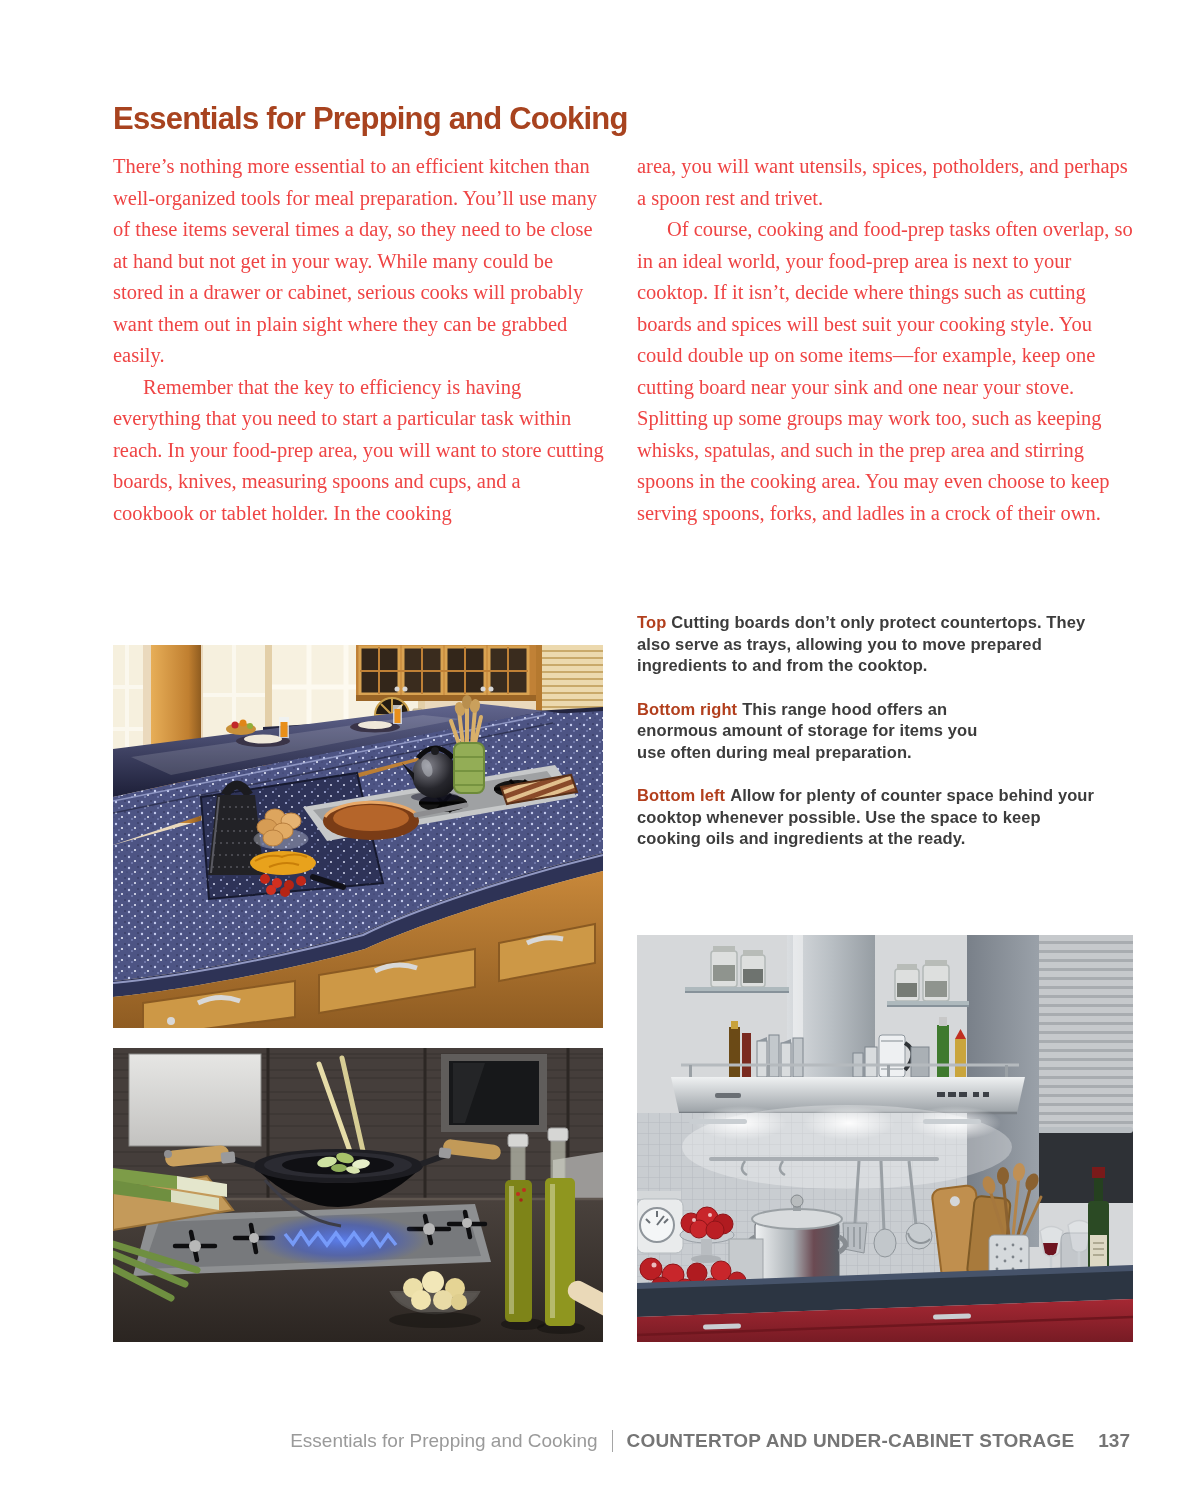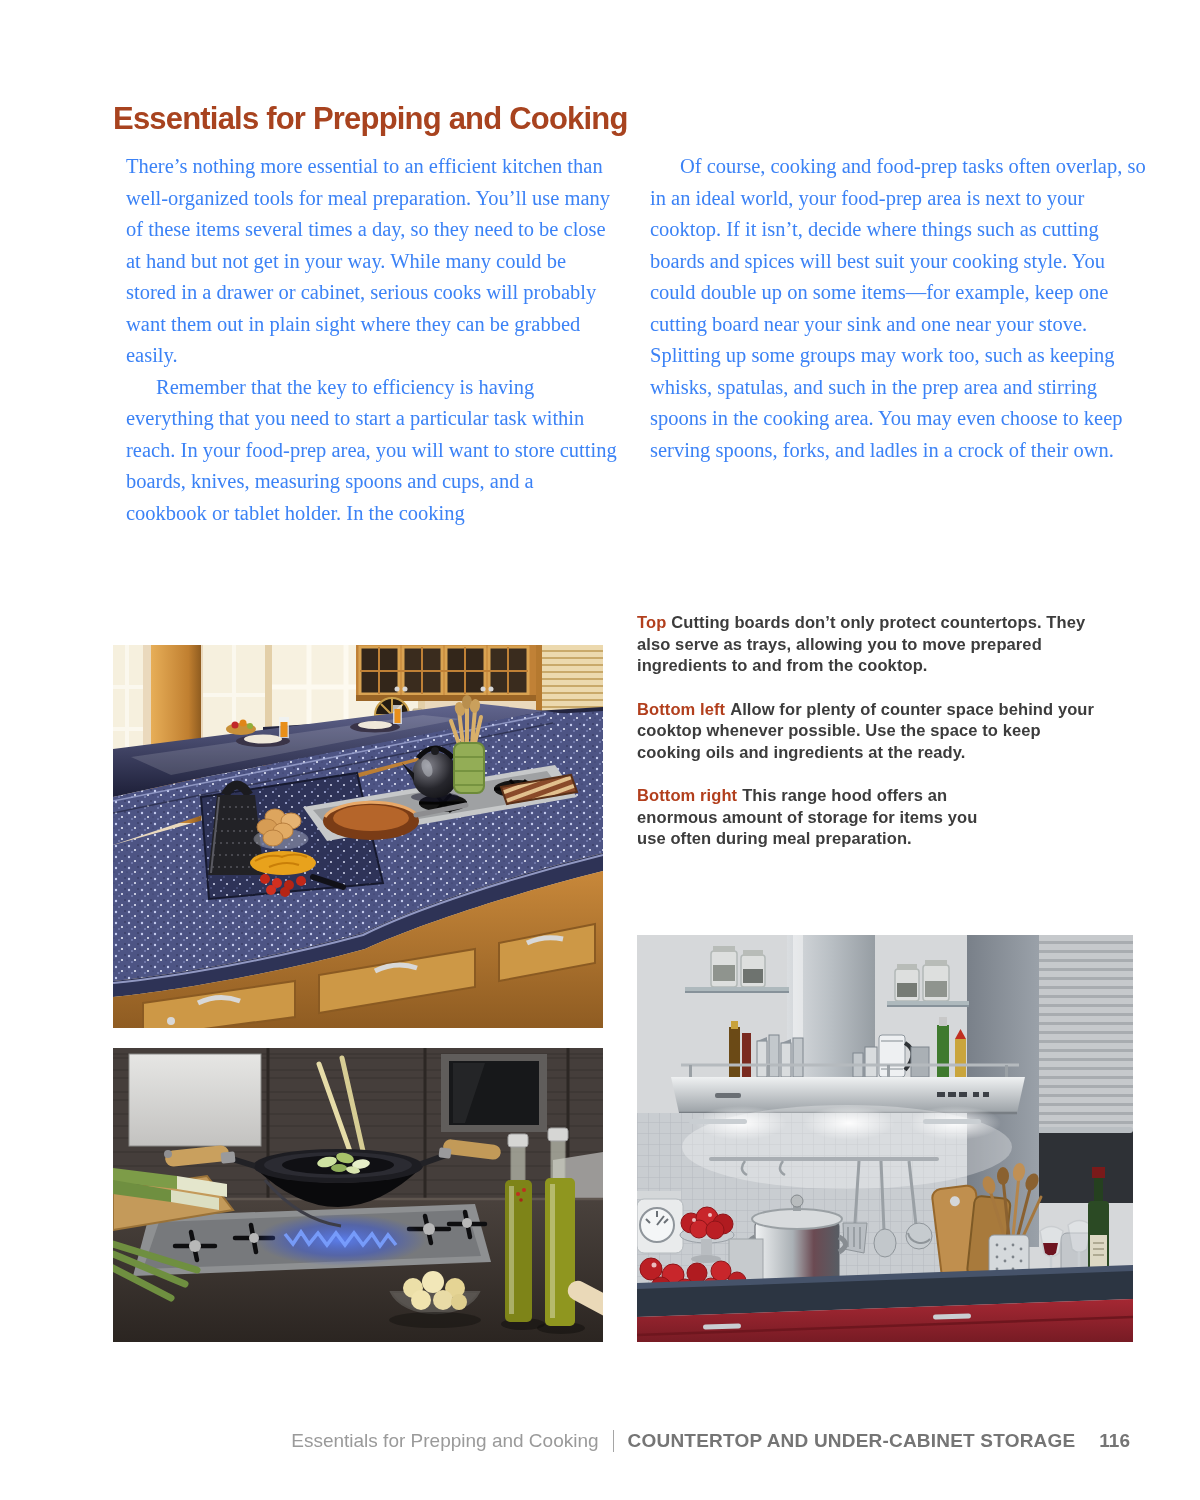--- a/index.html
+++ b/index.html
@@ -8,22 +8,21 @@
     font-family:"Liberation Serif", serif;overflow:hidden;
     outline:1px solid #e2e2e2;
   }
   .page-title{
     position:absolute;left:113px;top:101px;margin:0;
     font-family:"Liberation Sans", sans-serif;font-weight:700;
     font-size:31px;letter-spacing:-0.8px;color:var(--accent,#a8431f);
   }
   .col{
     position:absolute;top:151px;font-size:20.5px;line-height:31.5px;
-    color:#3b82f6;
-    margin-left:13px;
+    color:#ef4444;
   }
   .col p{margin:0;}
   .col p.indent{text-indent:30px;}
   .col-left{left:113px;width:492px;}
   .col-right{left:637px;width:497px;}
   .captions{
     position:absolute;left:637px;top:612px;
     font-family:"Liberation Sans", sans-serif;font-weight:700;
     font-size:16.5px;line-height:21.5px;color:#3c3c3c;letter-spacing:0.1px;
   }
@@ -51,32 +50,33 @@
 <div class="page">
 
   <h1 class="page-title">Essentials for Prepping and Cooking</h1>
 
   <div class="col col-left">
     <p>There’s nothing more essential to an efficient kitchen than well-organized tools for meal preparation. You’ll use many of these items several times a day, so they need to be close at hand but not get in your way. While many could be stored in a drawer or cabinet, serious cooks will probably want them out in plain sight where they can be grabbed easily.</p>
     <p class="indent">Remember that the key to efficiency is having everything that you need to start a particular task within reach. In your food-prep area, you will want to store cutting boards, knives, measuring spoons and cups, and a cookbook or tablet holder. In the cooking</p>
   </div>
 
   <div class="col col-right">
+    <p>area, you will want utensils, spices, potholders, and perhaps a spoon rest and trivet.</p>
     <p class="indent">Of course, cooking and food-prep tasks often overlap, so in an ideal world, your food-prep area is next to your cooktop. If it isn’t, decide where things such as cutting boards and spices will best suit your cooking style. You could double up on some items—for example, keep one cutting board near your sink and one near your stove. Splitting up some groups may work too, such as keeping whisks, spatulas, and such in the prep area and stirring spoons in the cooking area. You may even choose to keep serving spoons, forks, and ladles in a crock of their own.</p>
   </div>
 
   <div class="captions">
     <p class="caption">
       <span class="lead">Top</span><span>Cutting boards don’t only protect countertops. They also serve as trays, allowing you to move prepared ingredients to and from the cooktop.</span>
     </p>
+    <p class="caption narrow">
+      <span class="lead">Bottom right</span><span>This range hood offers an enormous amount of storage for items you use often during meal preparation.</span>
+    </p>
     <p class="caption">
       <span class="lead">Bottom left</span><span>Allow for plenty of counter space behind your cooktop whenever possible. Use the space to keep cooking oils and ingredients at the ready.</span>
-    </p>
-    <p class="caption narrow">
-      <span class="lead">Bottom right</span><span>This range hood offers an enormous amount of storage for items you use often during meal preparation.</span>
     </p>
   </div>
 
   <figure class="photo-top" role="img" aria-label="Kitchen island with blue speckled countertop, gas cooktop, box grater, eggs, and shredded ingredients on a built-in cutting board">
     <svg viewBox="0 0 490 383" xmlns="http://www.w3.org/2000/svg">
       <defs>
         <pattern id="p1speck" width="13" height="11" patternUnits="userSpaceOnUse">
           <rect width="13" height="11" fill="#4d5484"></rect>
           <circle cx="3" cy="3" r="1.2" fill="#c6cdf0"></circle>
           <circle cx="9" cy="7" r="1" fill="#f0f3ff"></circle>
@@ -654,16 +654,16 @@
         <rect x="66" y="389" width="38" height="5" rx="2.5" fill="#c9ced2" transform="rotate(-2 85 391)"></rect>
         <rect x="296" y="379" width="38" height="5" rx="2.5" fill="#c9ced2" transform="rotate(-2 315 381)"></rect>
       </g>
     </svg>
   </figure>
 
   <div class="page-footer">
     <span class="chapter">Essentials for Prepping and Cooking</span>
     <span class="divider"></span>
     <span class="section">COUNTERTOP AND UNDER-CABINET STORAGE</span>
-    <span class="pagenum">116</span>
+    <span class="pagenum">137</span>
   </div>
 
 </div>
 
 </body></html>

